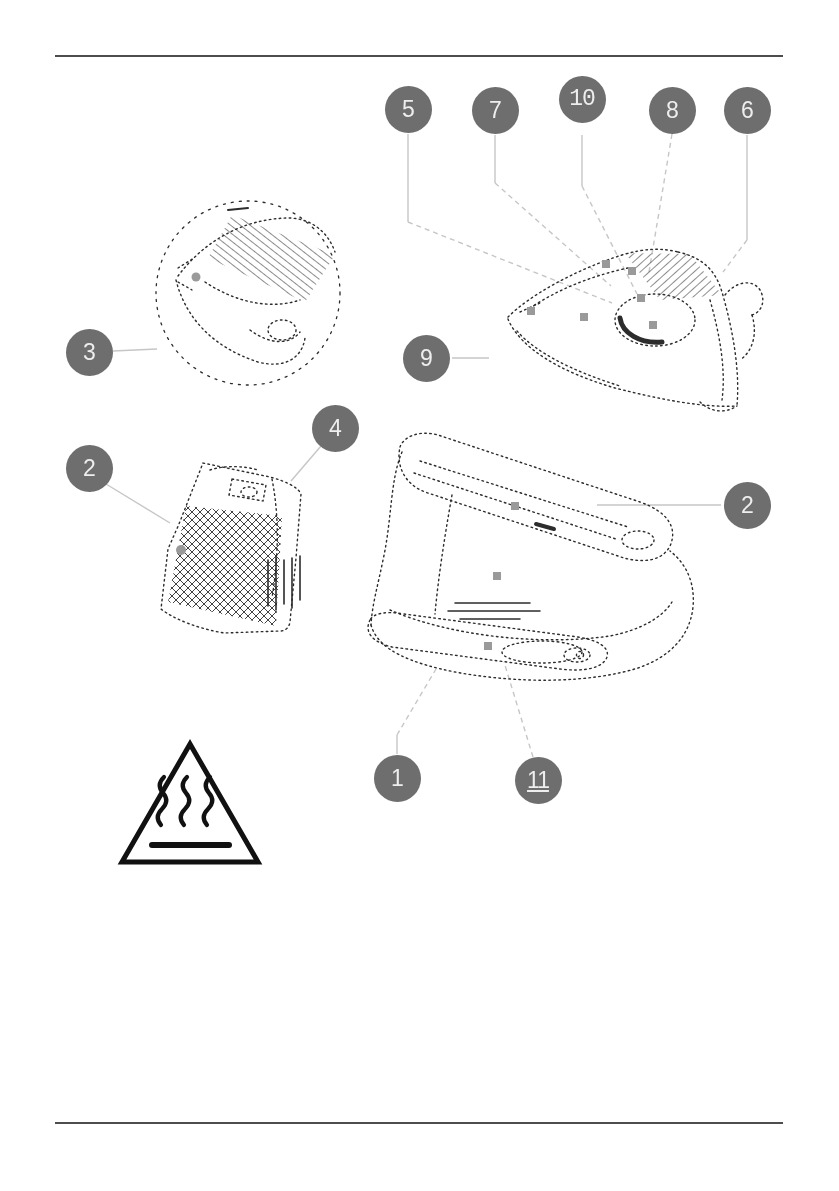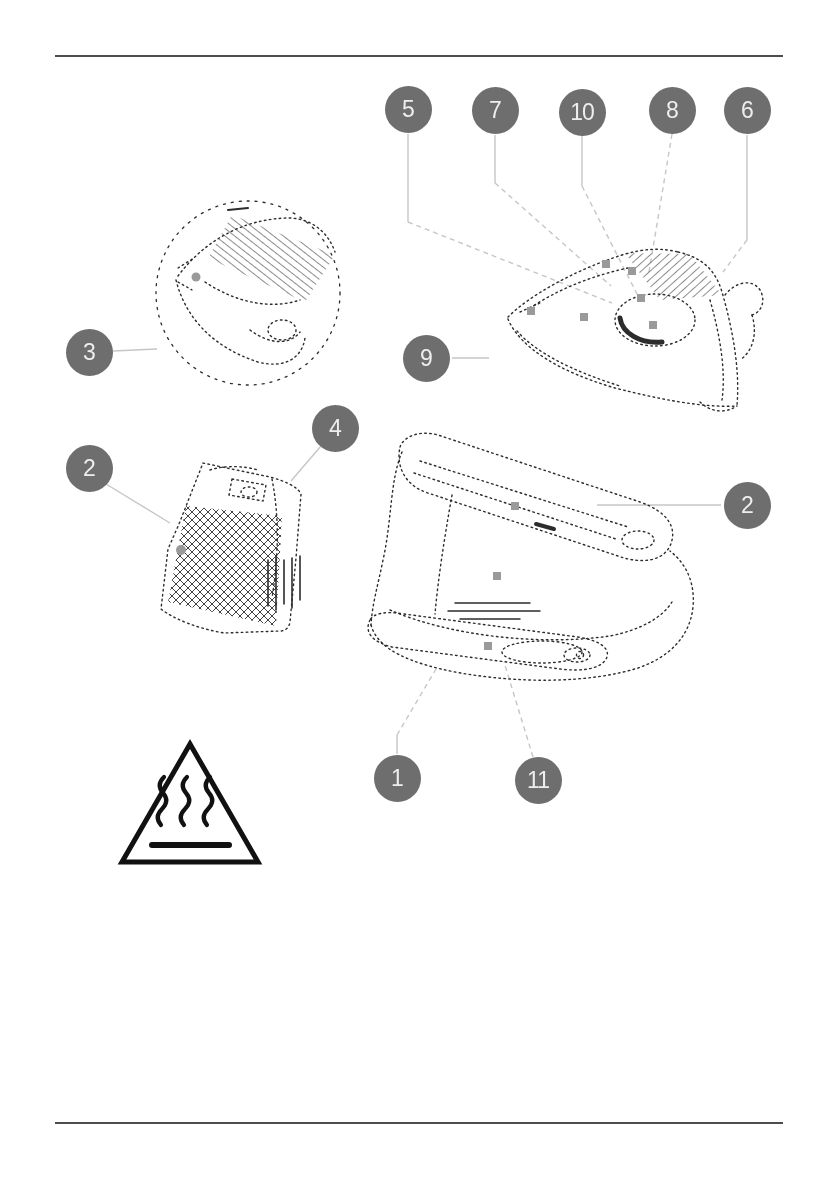--- a/index.html
+++ b/index.html
@@ -140,26 +140,26 @@
       <path class="warn" stroke-width="4.2" d="M164 777 q -8 8 -1 16 q 7 8 -1 16 q -8 8 -1 16"></path>
       <path class="warn" stroke-width="4.2" d="M187 777 q -8 8 -1 16 q 7 8 -1 16 q -8 8 -1 16"></path>
       <path class="warn" stroke-width="4.2" d="M210 777 q -8 8 -1 16 q 7 8 -1 16 q -8 8 -1 16"></path>
       <path class="warn" stroke-width="6" d="M152 845 L 229 845"></path>
     </g>
   </svg>
 
   <div id="callouts">
       <div class="callout" style="left: 384.5px; top: 85.5px;">5</div>
       <div class="callout" style="left: 471.5px; top: 86.5px;">7</div>
-      <div class="callout" style="left: 558.5px; top: 89px;">10</div>
+      <div class="callout" style="left: 558.5px; top: 76px; font-family: Liberation Mono, monospace;">10</div>
       <div class="callout" style="left: 648.5px; top: 86.5px;">8</div>
       <div class="callout" style="left: 723.5px; top: 86.5px;">6</div>
       <div class="callout" style="left: 65.5px; top: 328.5px;">3</div>
       <div class="callout" style="left: 402.5px; top: 334.5px;">9</div>
       <div class="callout" style="left: 311.5px; top: 404.5px;">4</div>
       <div class="callout" style="left: 65.5px; top: 444.5px;">2</div>
       <div class="callout" style="left: 723.5px; top: 481.5px;">2</div>
       <div class="callout" style="left: 373.5px; top: 754.5px;">1</div>
-      <div class="callout" style="left: 514.5px; top: 756.5px;">11</div>
+      <div class="callout" style="left: 514.5px; top: 756.5px; text-decoration: underline;">11</div>
     </div>
 
   <div class="rule rule-bottom"></div>
 </div>
 
 </body></html>

